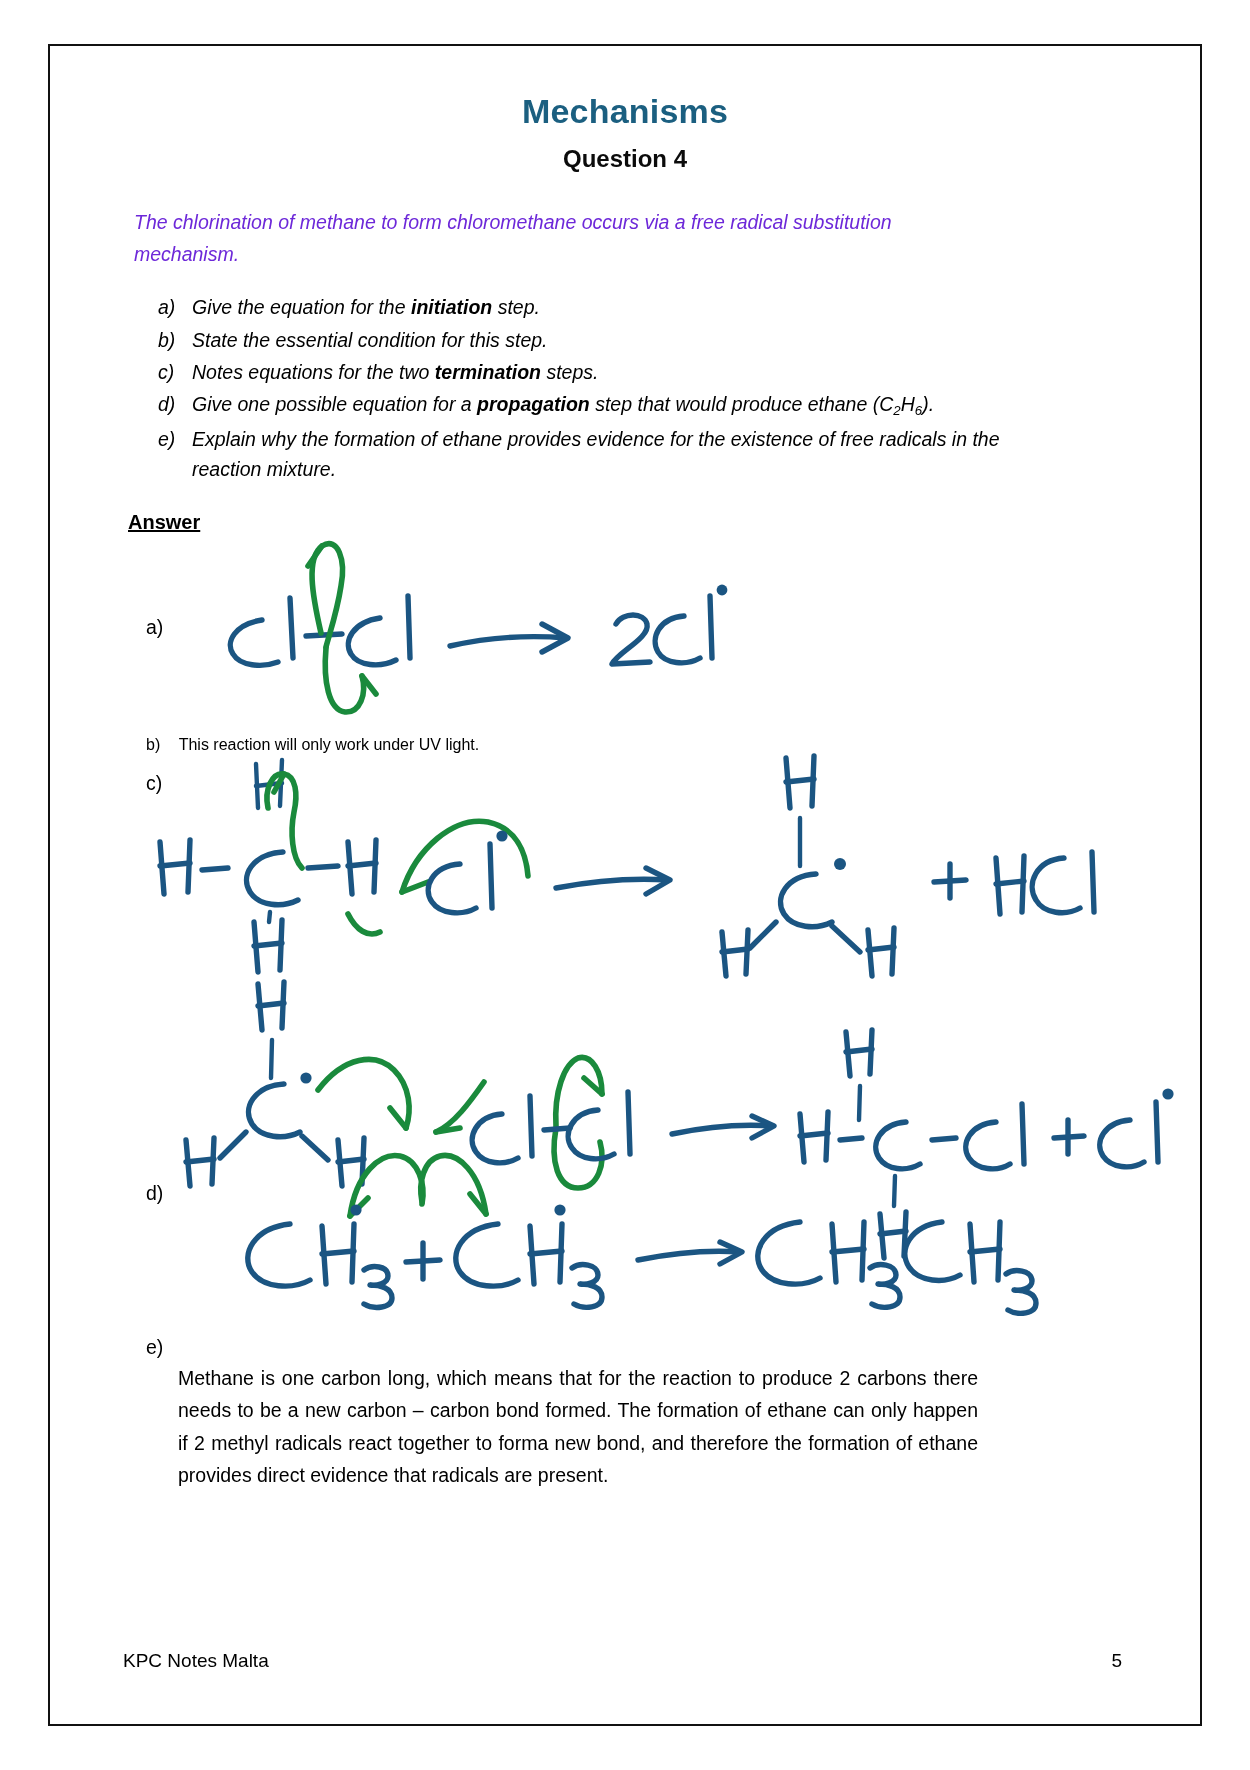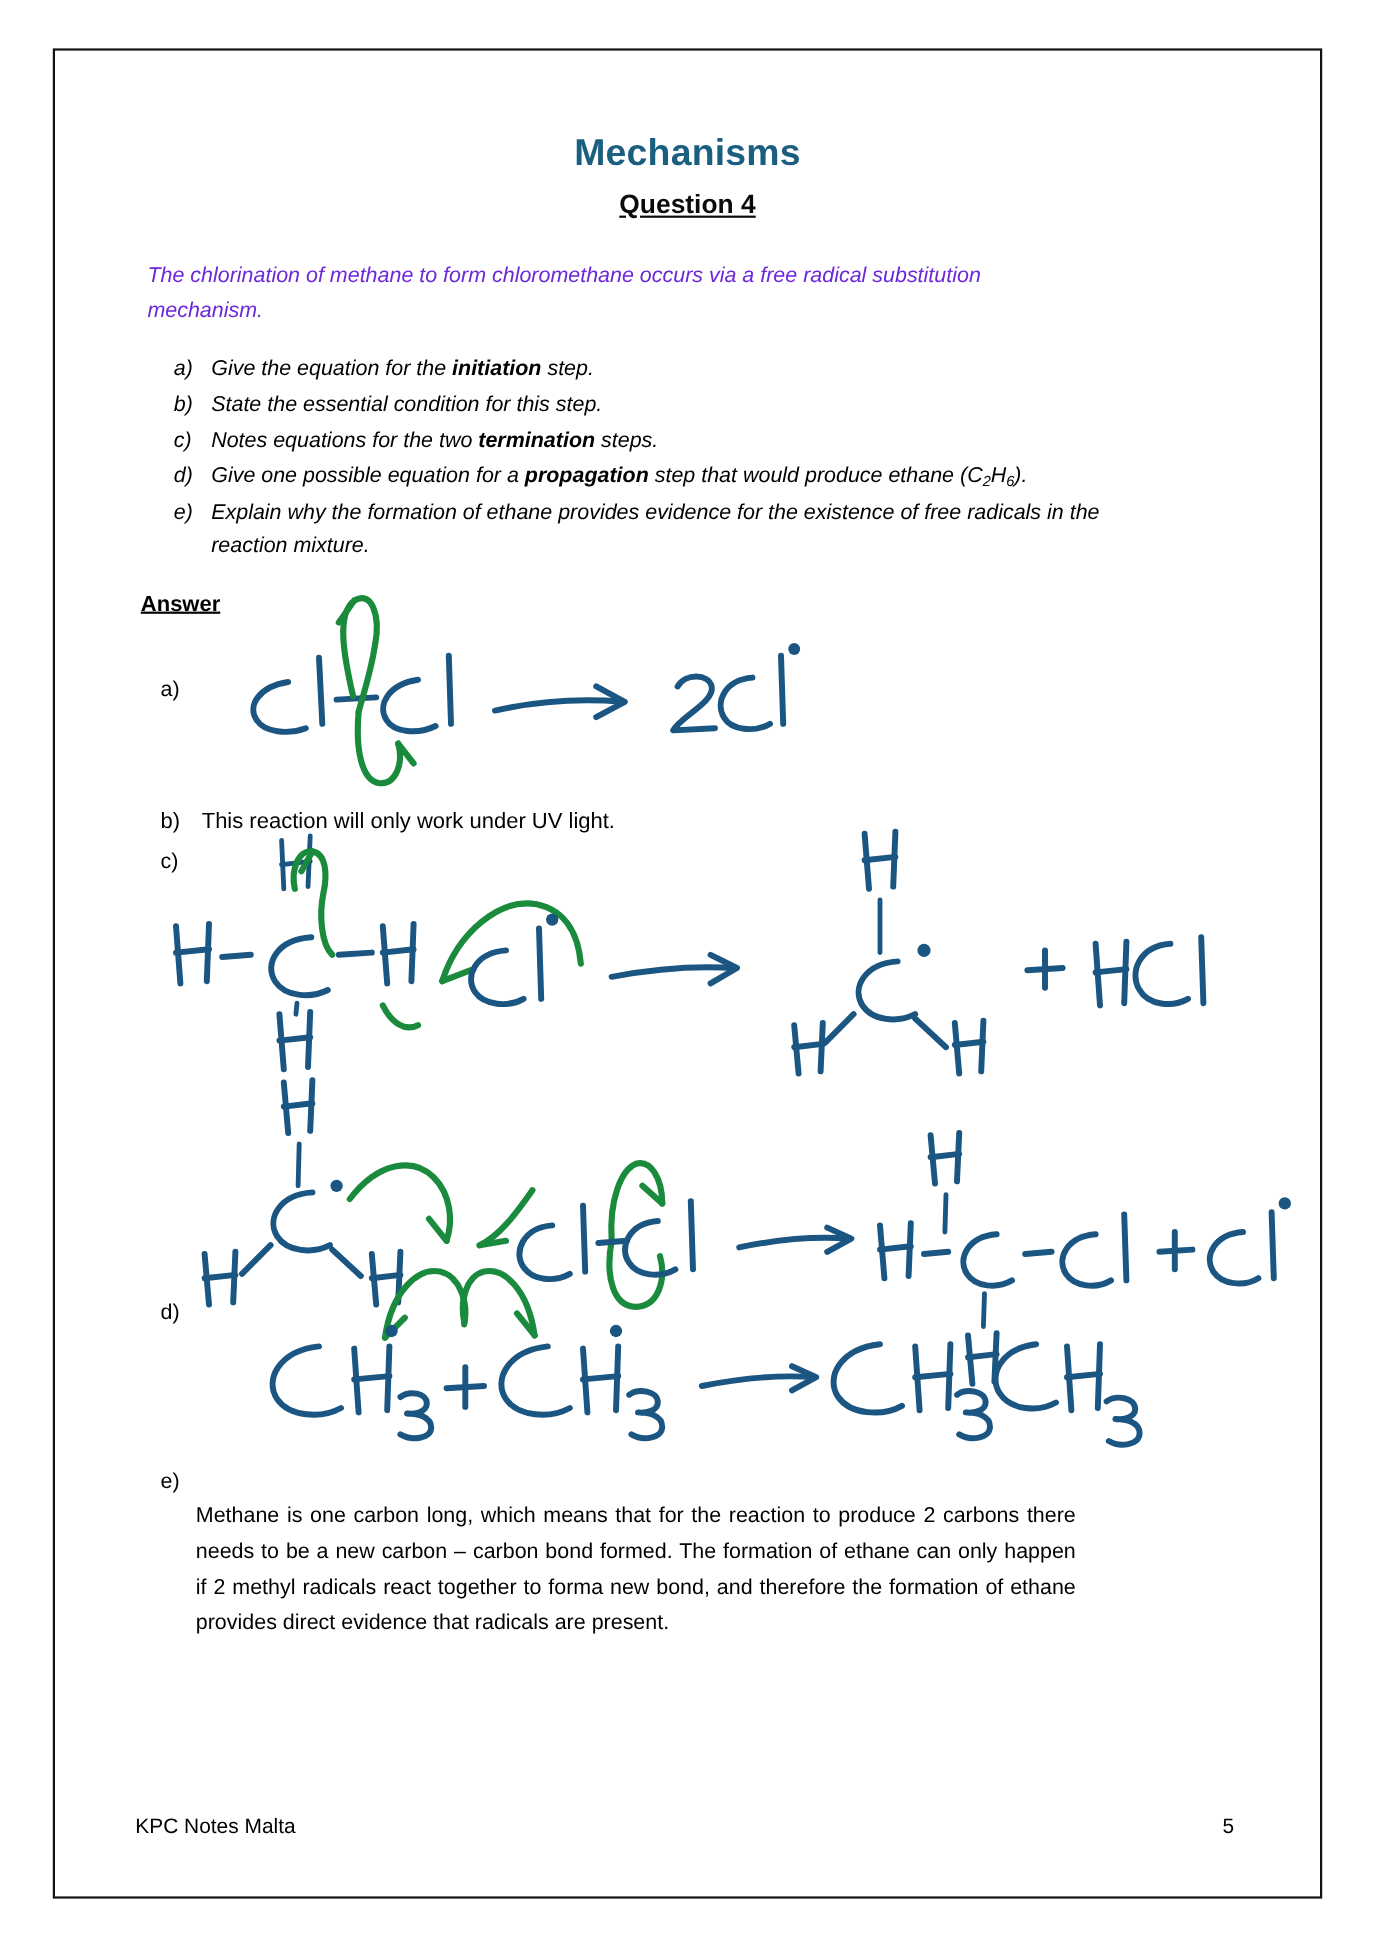--- a/index.html
+++ b/index.html
@@ -20,38 +20,37 @@
     top: 44px;
     width: 1154px;
     height: 1682px;
     background: #ffffff;
     border: 2px solid #111111;
     box-sizing: border-box;
   }
   .page-inner {
     position: absolute;
     left: 0; top: 0; right: 0; bottom: 0;
-    padding: 52px 78px 0 78px;
+    padding: 24px 78px 0 78px;
     box-sizing: border-box;
   }
   .doc-title {
     text-align: center;
     color: #1b5f80;
     font-size: 34px;
     font-weight: bold;
     letter-spacing: 0.2px;
     margin: 22px 0 0 0;
   }
   .doc-subtitle {
     text-align: center;
     color: #0b0b0b;
     font-size: 24px;
     font-weight: bold;
     margin: 14px 0 0 0;
-    text-decoration: underline;
   }
   .intro {
     font-size: 19.5px;
     font-style: italic;
     color: #6d28d9;
     line-height: 1.62;
     margin: 34px 0 0 6px;
     max-width: 830px;
   }
   .q-list {
@@ -84,21 +83,21 @@
     margin: 26px 0 0 0;
     text-decoration: underline;
   }
   .ans-label {
     position: absolute;
     font-size: 19.5px;
     color: #000;
   }
   .plain-line {
     position: absolute;
-    font-size: 20px;
+    font-size: 16px;
     color: #000;
   }
   .hand-layer {
     position: absolute;
     left: 0;
     top: 0;
     width: 1154px;
     height: 1682px;
     pointer-events: none;
   }

